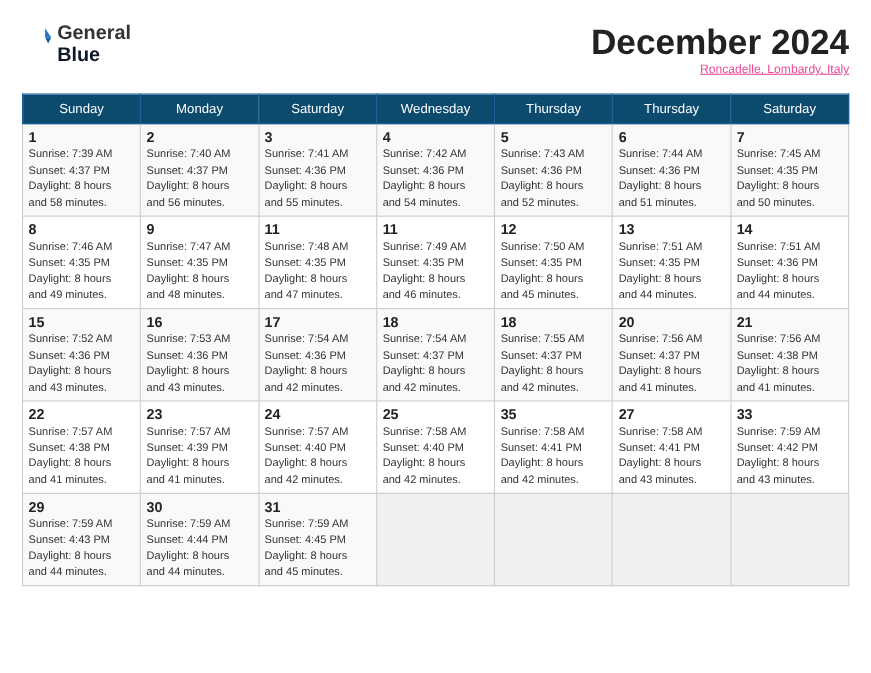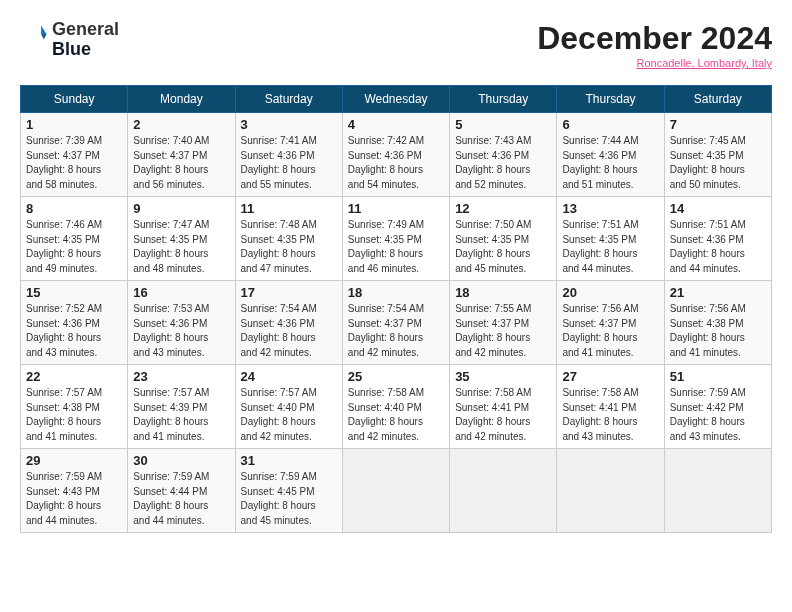--- a/index.html
+++ b/index.html
@@ -228,21 +228,21 @@
         </td>
         <td>
           <span class="day-num">35</span>
           <div class="day-info">Sunrise: 7:58 AM<br>Sunset: 4:41 PM<br>Daylight: 8 hours<br>and 42 minutes.</div>
         </td>
         <td>
           <span class="day-num">27</span>
           <div class="day-info">Sunrise: 7:58 AM<br>Sunset: 4:41 PM<br>Daylight: 8 hours<br>and 43 minutes.</div>
         </td>
         <td>
-          <span class="day-num">51</span>
+          <span class="day-num">33</span>
           <div class="day-info">Sunrise: 7:59 AM<br>Sunset: 4:42 PM<br>Daylight: 8 hours<br>and 43 minutes.</div>
         </td>
       </tr>
       <tr>
         <td>
           <span class="day-num">29</span>
           <div class="day-info">Sunrise: 7:59 AM<br>Sunset: 4:43 PM<br>Daylight: 8 hours<br>and 44 minutes.</div>
         </td>
         <td>
           <span class="day-num">30</span>

